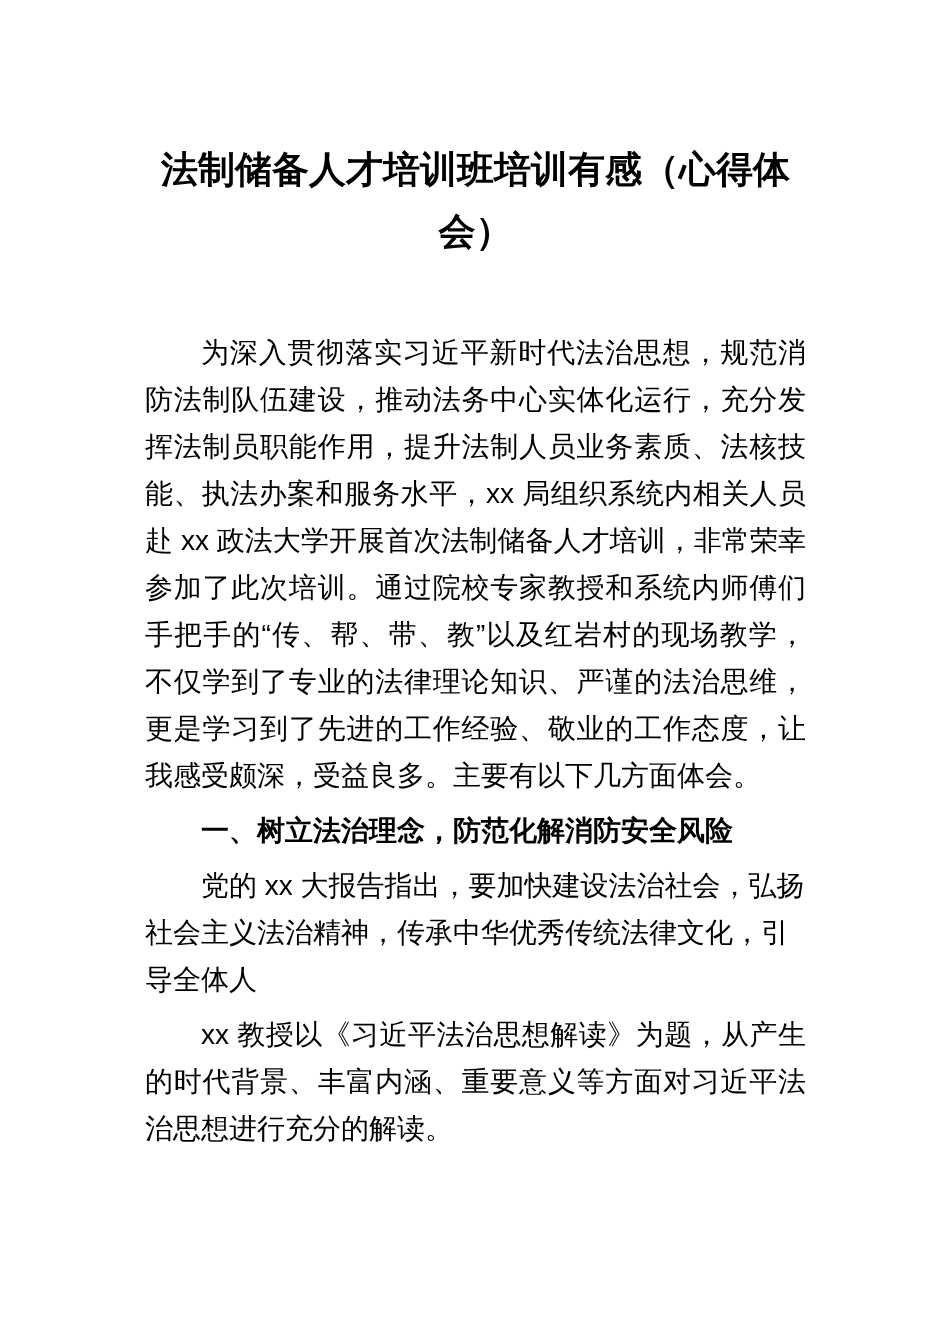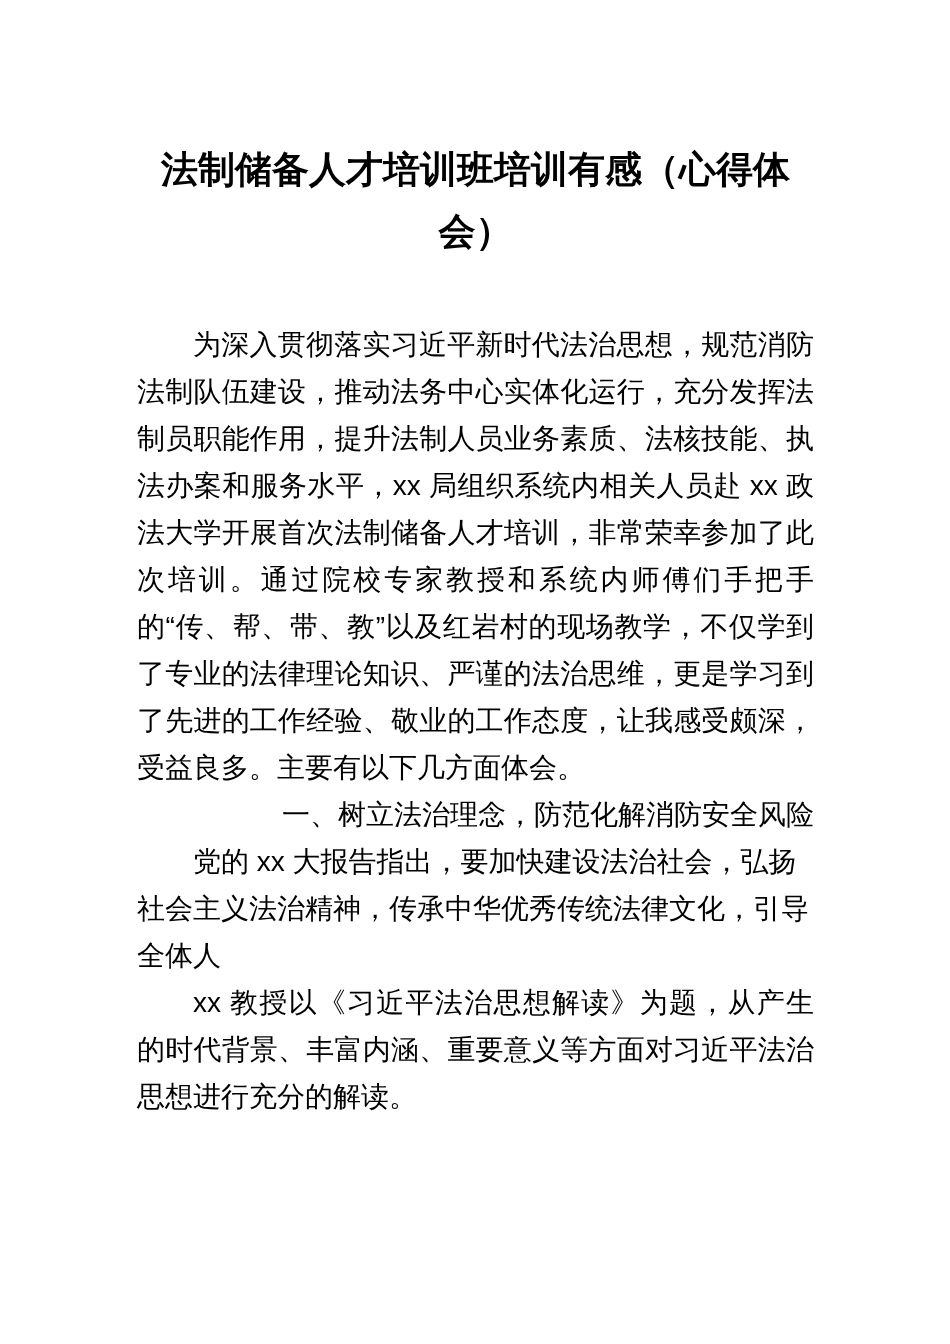--- a/index.html
+++ b/index.html
@@ -42,28 +42,29 @@
   .body-block {
     padding-top: 58px;
   }
 
   .para {
     font-size: 28px;
     line-height: 47px;
     text-align: justify;
     text-justify: inter-character;
     text-indent: 2em;
-    margin: 0;
+    margin: 8px;
     color: #000000;
     word-break: break-all;
     letter-spacing: 0px;
   }
 
   .para.heading {
-    text-align: right;
+    text-align: left;
+    font-weight: bold;
   }
 
   .para.lastline {
     text-align: left;
   }
 </style>
 </head>
 <body>
 
 <div class="page">

